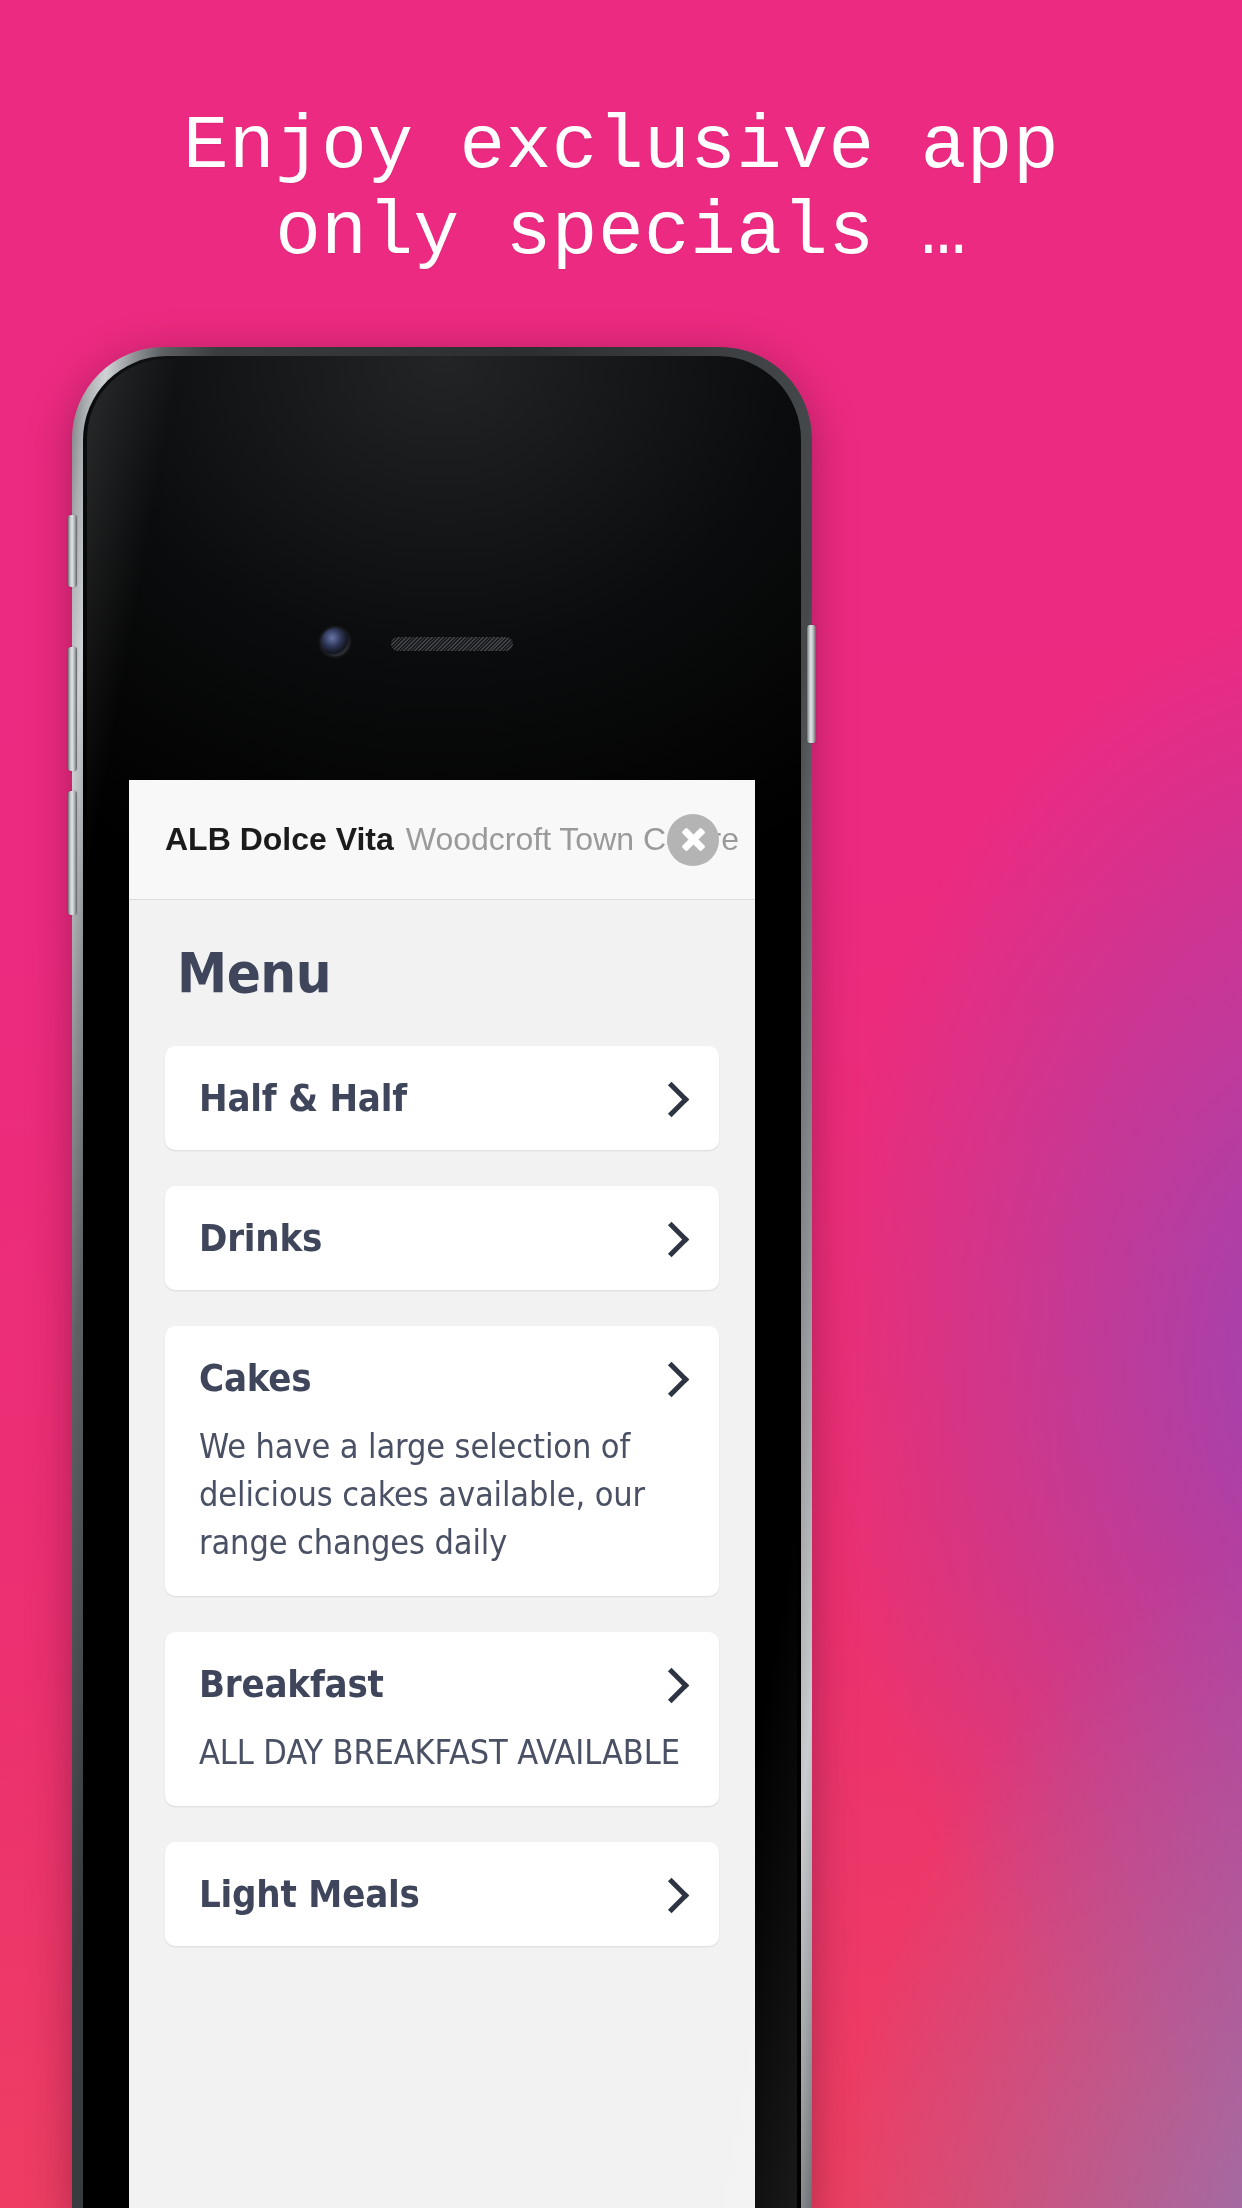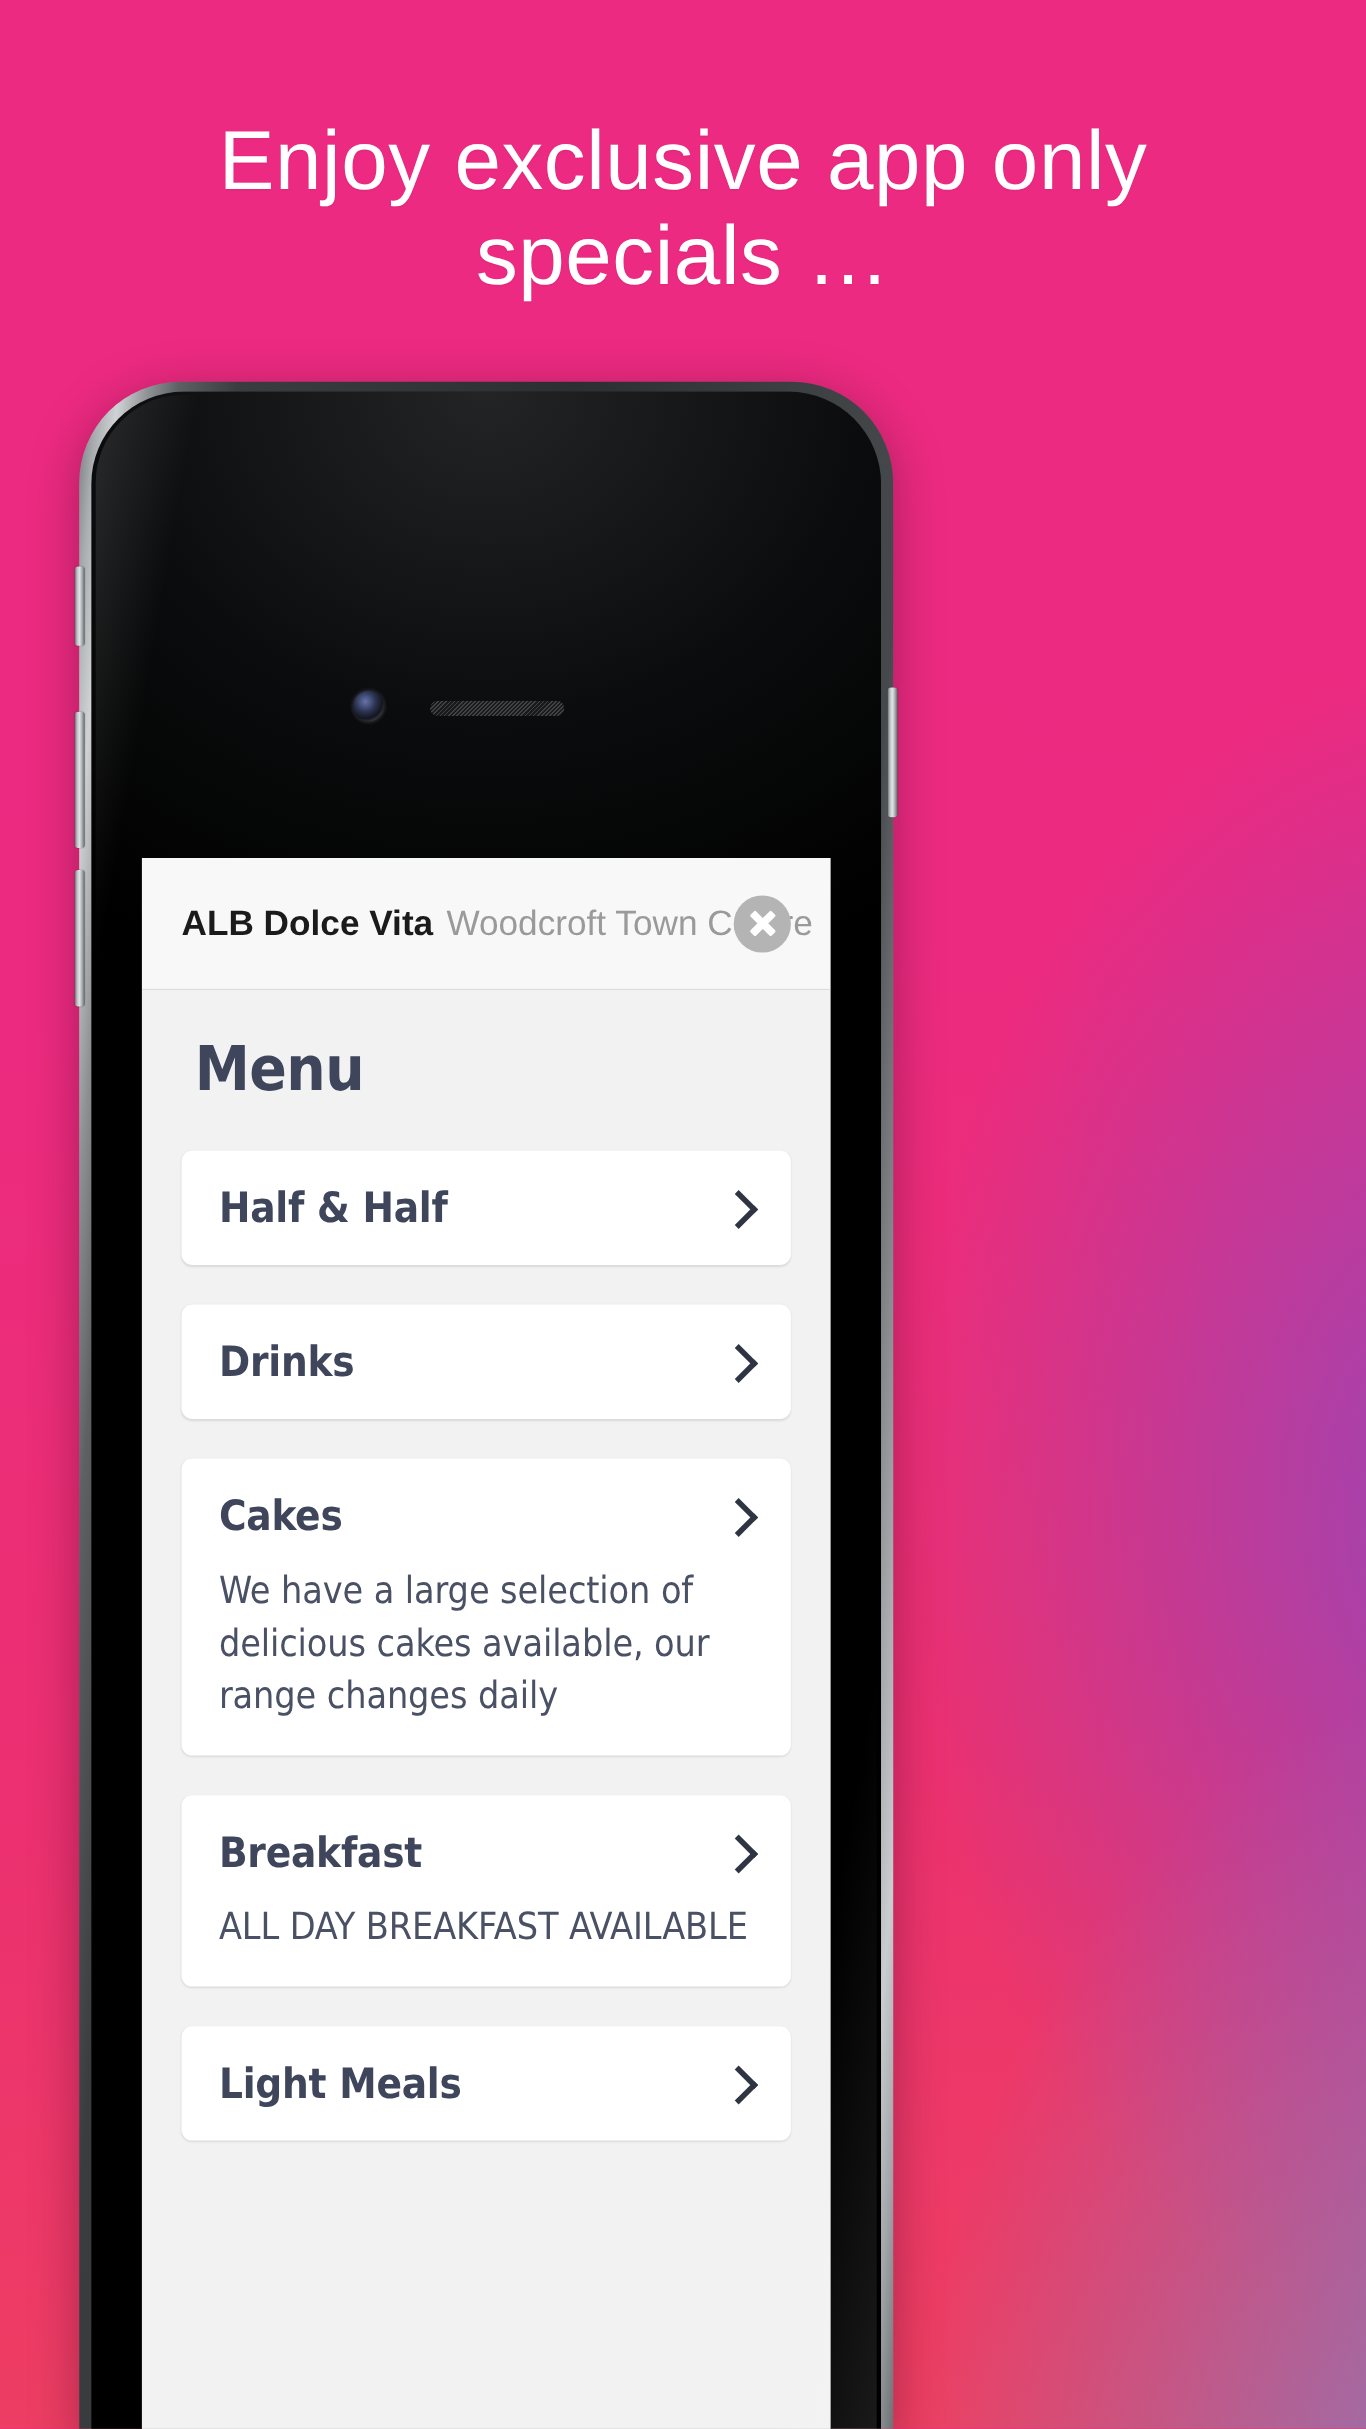--- a/index.html
+++ b/index.html
@@ -18,21 +18,21 @@
       radial-gradient(ellipse 950px 1400px at 108% 62%, rgba(150,70,185,0.95) 0%, rgba(150,70,185,0.0) 55%),
       linear-gradient(175deg, #ec2a82 0%, #ec2a80 40%, #ec3070 72%, #ee4060 100%);
   }
 
   
   #headline {
     position:absolute;
     left:0; right:0; top:104px;
     text-align:center;
     color:#ffffff;
-    font-family:Liberation Sans, sans-serif;
+    font-family:Liberation Mono, monospace;
     font-size:76px;
     line-height:86px;
     letter-spacing:0.5px;
     font-weight:400;
     padding:0 70px;
     text-shadow:0 1px 2px rgba(0,0,0,0.07);
   }
 
   
   #phone {

